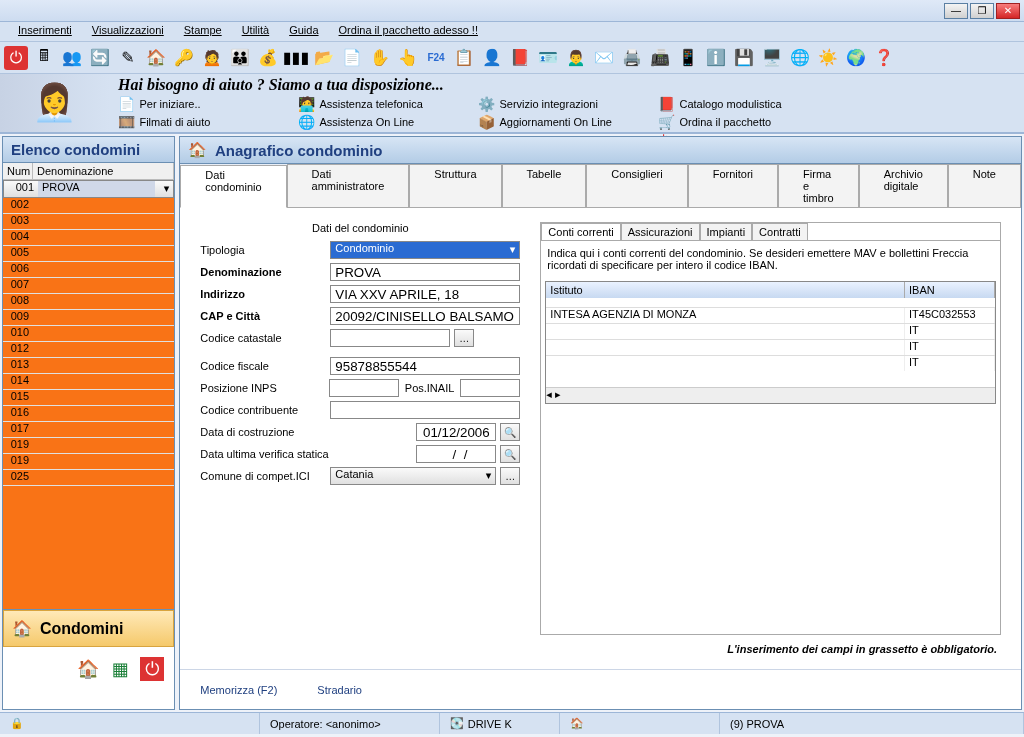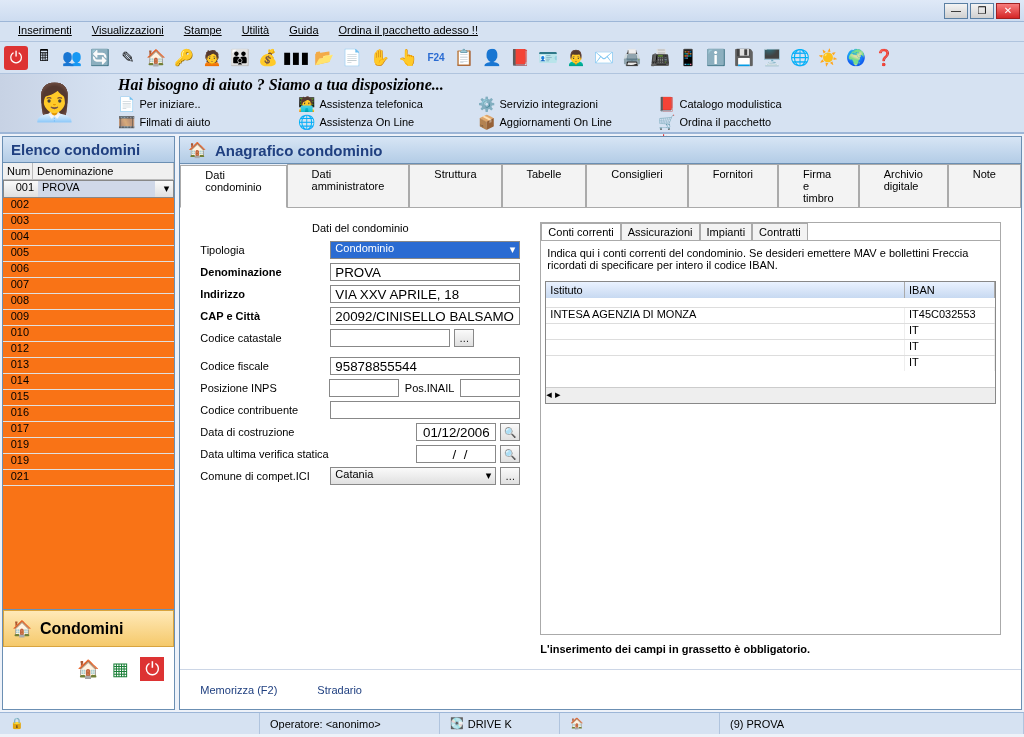--- a/index.html
+++ b/index.html
@@ -65,21 +65,21 @@
 .sdesc { padding: 6px; font-size: 11px; }
 .sgrid { margin: 4px; border: 1px solid #888; }
 .sgrid-h { display: flex; background: linear-gradient(#eaf2ff,#c7d9f1); }
 .sgrid-h div { padding: 2px 4px; border-right: 1px solid #aaa; font-size: 11px; }
 .sg-inst { flex: 1; }
 .sg-iban { width: 90px; }
 .sgrid-row { display: flex; border-top: 1px solid #ddd; height: 16px; }
 .sgrid-row div { padding: 0 4px; border-right: 1px solid #eee; overflow: hidden; white-space: nowrap; }
 .sgrid-body { height: 80px; overflow: auto; background: #fff; margin-top: 9px; }
 .sg-scroll { height: 16px; background: #eee; border-top: 1px solid #ccc; }
-.req-note { font-weight: bold; padding: 8px 4px 0 0; font-size: 11px; text-align: left; }
+.req-note { font-weight: bold; padding: 8px 4px 0 0; font-size: 11px; text-align: right; font-style: italic; }
 
 .rp-footer { height: 40px; border-top: 1px solid #ccd6e6; display: flex; align-items: center; padding: 0 20px; gap: 40px; color: #204080; }
 .rp-footer span { cursor: pointer; }
 
 .statusbar { height: 22px; background: #d6e2f2; border-top: 1px solid #9db6d7; display: flex; align-items: center; font-size: 11px; }
 .sb-cell { display: flex; align-items: center; gap: 4px; padding: 0 10px; border-right: 1px solid #b0c4de; height: 100%; }
 </style>
 </head>
 <body>
 
@@ -255,21 +255,21 @@
         </div>
         <div class="row">
           <div class="col-num">019</div>
           <div class="col-den"></div>
         </div>
         <div class="row">
           <div class="col-num">019</div>
           <div class="col-den"></div>
         </div>
         <div class="row">
-          <div class="col-num">021</div>
+          <div class="col-num">025</div>
           <div class="col-den"></div>
         </div>
       </div>
     <div class="leftfoot">
       <div class="biglabel">
         <span>🏠</span>
         <span>Condomini</span>
       </div>
       <div class="leftfoot-btns">
         <div class="ic">🏠</div>

